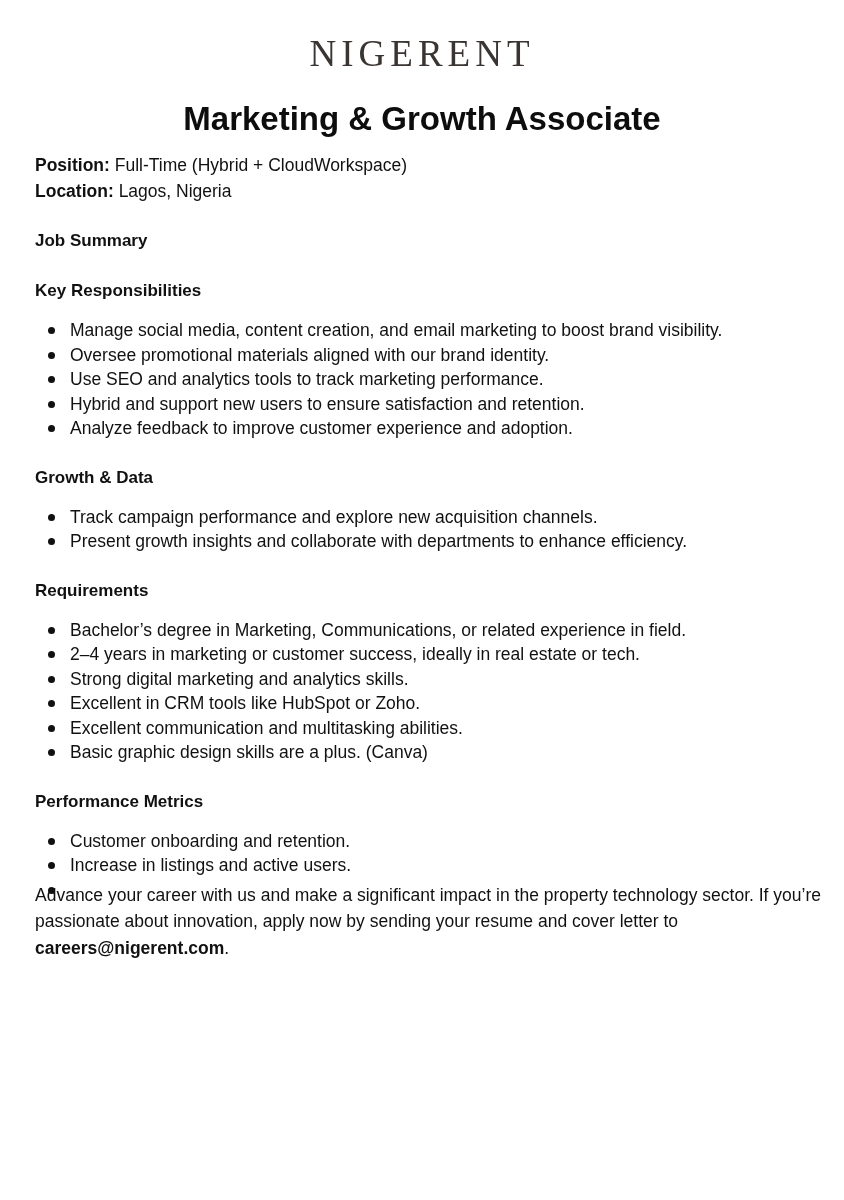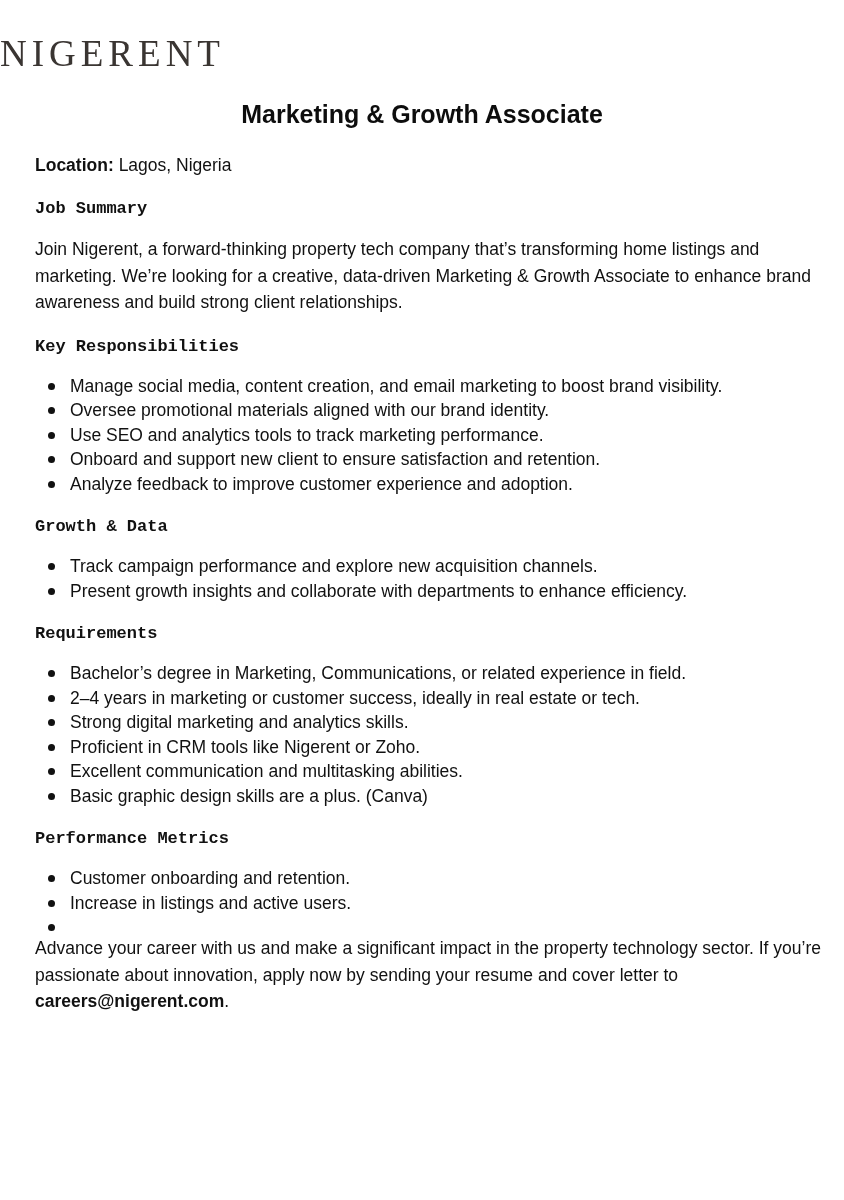--- a/index.html
+++ b/index.html
@@ -1,82 +1,84 @@
 <!DOCTYPE html>
 <html><head>
 <meta charset="utf-8">
 <style>
   html, body { margin: 0; padding: 0; background: #ffffff; }
   body {
     width: 844px; height: 1200px; overflow: hidden; position: relative;
     font-family: "Liberation Sans", sans-serif; color: #111111;
   }
   .brand {
-    position: absolute; top: 32px; left: 0; width: 844px; text-align: left;
+    position: absolute; top: 32px; left: 0; width: 844px; text-align: center;
     font-family: "Liberation Serif", "DejaVu Serif", serif;
     font-size: 37px; letter-spacing: 5px; color: #3a3532; font-weight: normal;
   }
   .title {
     position: absolute; top: 100px; left: 0; width: 844px; text-align: center;
-    font-size: 25px; font-weight: bold; color: #0d0d0d;
+    font-size: 33px; font-weight: bold; color: #0d0d0d;
   }
   .content {
     position: absolute; top: 152px; left: 35px; width: 790px;
     font-size: 17.5px; line-height: 26px;
   }
   .meta-line b { font-weight: bold; }
-  .h { font-weight: bold; font-size: 17px; margin-top: 18px; margin-bottom: 14px; font-family: Liberation Mono, monospace; }
+  .h { font-weight: bold; font-size: 17px; margin-top: 24px; margin-bottom: 14px; }
   p { margin: 0; }
   .para { line-height: 26.5px; }
   ul { list-style: none; margin: 0 0 0 0; padding: 0; }
   ul li { position: relative; padding-left: 35px; line-height: 24.5px; }
   ul li .dot {
     position: absolute; left: 13px; top: 9px; width: 7px; height: 7px;
     border-radius: 50%; background: #111111;
   }
-  .closing { margin-top: 20px; line-height: 26.5px; }
+  .closing { margin-top: 4px; line-height: 26.5px; }
   .email { font-weight: bold; }
 </style>
 </head>
 <body>
 
 <div class="brand">NIGERENT</div>
 <div class="title">Marketing &amp; Growth Associate</div>
 
 <div class="content">
   <div>
     <div class="meta-line">
+      <b>Position:</b> <span>Full-Time (Hybrid + CloudWorkspace)</span>
+    </div>
+    <div class="meta-line">
       <b>Location:</b> <span>Lagos, Nigeria</span>
     </div>
   </div>
 
   <div class="h">Job Summary</div>
-  <p class="para">Join Nigerent, a forward-thinking property tech company that’s transforming home listings and marketing. We’re looking for a creative, data-driven Marketing &amp; Growth Associate to enhance brand awareness and build strong client relationships.</p>
 
   <div class="h">Key Responsibilities</div>
   <ul>
     <li><span class="dot"></span><span>Manage social media, content creation, and email marketing to boost brand visibility.</span></li>
     <li><span class="dot"></span><span>Oversee promotional materials aligned with our brand identity.</span></li>
     <li><span class="dot"></span><span>Use SEO and analytics tools to track marketing performance.</span></li>
-    <li><span class="dot"></span><span>Onboard and support new client to ensure satisfaction and retention.</span></li>
+    <li><span class="dot"></span><span>Hybrid and support new users to ensure satisfaction and retention.</span></li>
     <li><span class="dot"></span><span>Analyze feedback to improve customer experience and adoption.</span></li>
   </ul>
 
   <div class="h">Growth &amp; Data</div>
   <ul>
     <li><span class="dot"></span><span>Track campaign performance and explore new acquisition channels.</span></li>
     <li><span class="dot"></span><span>Present growth insights and collaborate with departments to enhance efficiency.</span></li>
   </ul>
 
   <div class="h">Requirements</div>
   <ul>
     <li><span class="dot"></span><span>Bachelor’s degree in Marketing, Communications, or related experience in field.</span></li>
     <li><span class="dot"></span><span>2–4 years in marketing or customer success, ideally in real estate or tech.</span></li>
     <li><span class="dot"></span><span>Strong digital marketing and analytics skills.</span></li>
-    <li><span class="dot"></span><span>Proficient in CRM tools like Nigerent or Zoho.</span></li>
+    <li><span class="dot"></span><span>Excellent in CRM tools like HubSpot or Zoho.</span></li>
     <li><span class="dot"></span><span>Excellent communication and multitasking abilities.</span></li>
     <li><span class="dot"></span><span>Basic graphic design skills are a plus. (Canva)</span></li>
   </ul>
 
   <div class="h">Performance Metrics</div>
   <ul>
     <li><span class="dot"></span><span>Customer onboarding and retention.</span></li>
     <li><span class="dot"></span><span>Increase in listings and active users.</span></li>
     <li><span class="dot"></span></li>
   </ul>

